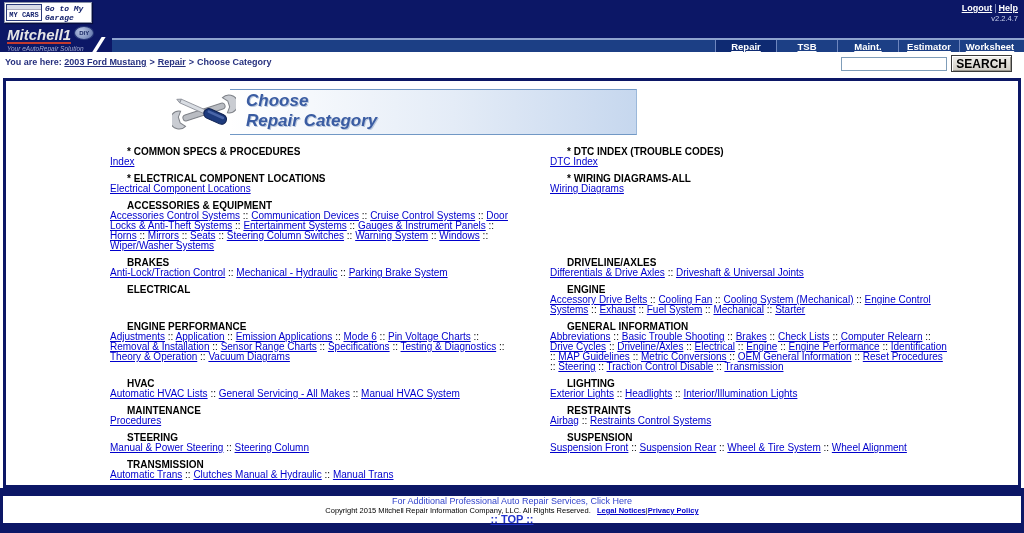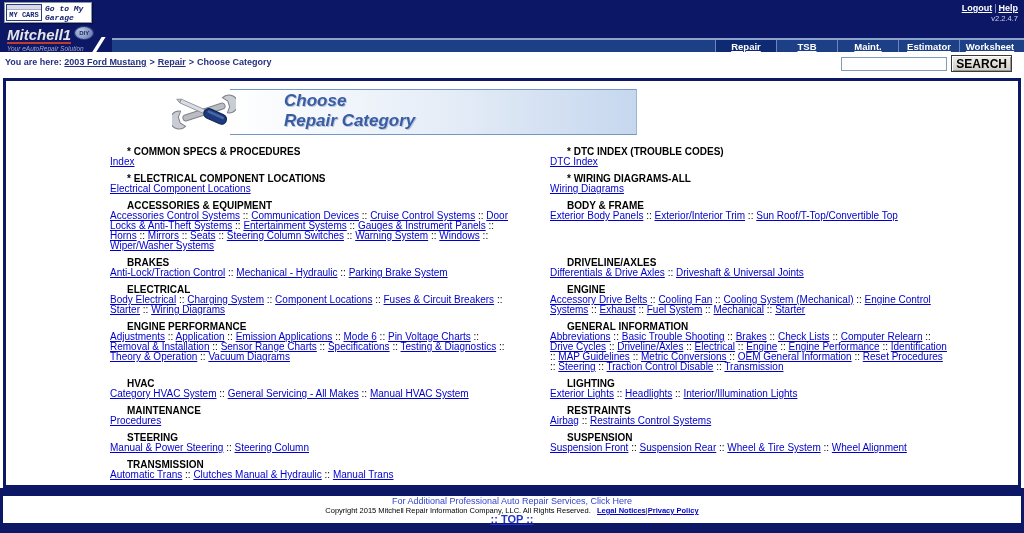--- a/index.html
+++ b/index.html
@@ -53,21 +53,21 @@
     border:1px solid #3a3a3a; box-shadow:inset 1px 1px 0 #fff, inset -1px -1px 0 #9a968e; }
 
   
   .frame { height:410px; margin:0 3px; border:3px solid #0c1766; background:#fff; overflow:hidden; }
   .banner { position:relative; margin:8px 0 12px 166px; width:465px; height:46px; }
   .banner-grad { position:absolute; left:58px; right:0; top:0; bottom:0;
     background:linear-gradient(90deg,#ffffff 0%,#e4ecf7 55%,#c6d7ee 100%);
     border-top:1px solid #7198c5; border-bottom:1px solid #7198c5; border-right:1px solid #9bb8da; }
   .banner-icon { position:absolute; left:0; top:-2px; width:64px; height:50px; }
   .banner-text { position:absolute; left:74px; top:2px; font-size:17px; font-weight:bold;
-    font-style:italic; color:#3a5ca2; line-height:20px; text-shadow:1px 1px 0 #b9c7dd;margin-left:38px; }
+    font-style:italic; color:#3a5ca2; line-height:20px; text-shadow:1px 1px 0 #b9c7dd; }
 
   
   .catgrid { margin-left:104px; width:890px; }
   .catrow { display:grid; grid-template-columns:440px 440px; margin-bottom:7px; }
   .cat { max-width:400px; }
   .cat h3 { font-size:10px; font-weight:bold; color:#000; line-height:10px; margin-bottom:0;margin-left:17px; }
   .cat .links { font-size:10px; line-height:10px; color:#000; }
   .cat .links a { color:#0000cc; text-decoration:underline; }
   .cat .links .lsep { color:#000; }
 
@@ -168,59 +168,54 @@
         <div class="cat">
           <h3>* WIRING DIAGRAMS-ALL</h3>
           <div class="links"><a>Wiring Diagrams</a></div>
         </div>
       </div>
       <div class="catrow">
         <div class="cat">
           <h3>ACCESSORIES &amp; EQUIPMENT</h3>
           <div class="links"><a>Accessories Control Systems</a><span class="lsep"> :: </span><a>Communication Devices</a><span class="lsep"> :: </span><a>Cruise Control Systems</a><span class="lsep"> :: </span><a>Door Locks &amp; Anti-Theft Systems</a><span class="lsep"> :: </span><a>Entertainment Systems</a><span class="lsep"> :: </span><a>Gauges &amp; Instrument Panels</a><span class="lsep"> :: </span><a>Horns</a><span class="lsep"> :: </span><a>Mirrors</a><span class="lsep"> :: </span><a>Seats</a><span class="lsep"> :: </span><a>Steering Column Switches</a><span class="lsep"> :: </span><a>Warning System</a><span class="lsep"> :: </span><a>Windows</a><span class="lsep"> :: </span><a>Wiper/Washer Systems</a></div>
         </div>
-        <div class="cat">
-          <h3>BODY &amp; FRAME</h3>
-          <div class="links"><a>Exterior Body Panels</a><span class="lsep"> :: </span><a>Exterior/Interior Trim</a><span class="lsep"> :: </span><a>Sun Roof/T-Top/Convertible Top</a></div>
-        </div>
       </div>
       <div class="catrow">
         <div class="cat">
           <h3>BRAKES</h3>
           <div class="links"><a>Anti-Lock/Traction Control</a><span class="lsep"> :: </span><a>Mechanical - Hydraulic</a><span class="lsep"> :: </span><a>Parking Brake System</a></div>
         </div>
         <div class="cat">
           <h3>DRIVELINE/AXLES</h3>
           <div class="links"><a>Differentials &amp; Drive Axles</a><span class="lsep"> :: </span><a>Driveshaft &amp; Universal Joints</a></div>
         </div>
       </div>
       <div class="catrow">
         <div class="cat">
           <h3>ELECTRICAL</h3>
-          <div class="links"><a>Body Electrical</a><span class="lsep"> :: </span><a>Charging System</a><span class="lsep"> :: </span><a>Component Locations</a><span class="lsep"> :: </span><a>Fuses &amp; Circuit Breakers</a><span class="lsep"> :: </span><a>Starter</a><span class="lsep"> :: </span><a>Wiring Diagrams</a></div>
         </div>
         <div class="cat">
           <h3>ENGINE</h3>
           <div class="links"><a>Accessory Drive Belts</a><span class="lsep"> :: </span><a>Cooling Fan</a><span class="lsep"> :: </span><a>Cooling System (Mechanical)</a><span class="lsep"> :: </span><a>Engine Control Systems</a><span class="lsep"> :: </span><a>Exhaust</a><span class="lsep"> :: </span><a>Fuel System</a><span class="lsep"> :: </span><a>Mechanical</a><span class="lsep"> :: </span><a>Starter</a></div>
         </div>
       </div>
       <div class="catrow">
         <div class="cat">
           <h3>ENGINE PERFORMANCE</h3>
           <div class="links"><a>Adjustments</a><span class="lsep"> :: </span><a>Application</a><span class="lsep"> :: </span><a>Emission Applications</a><span class="lsep"> :: </span><a>Mode 6</a><span class="lsep"> :: </span><a>Pin Voltage Charts</a><span class="lsep"> :: </span><a>Removal &amp; Installation</a><span class="lsep"> :: </span><a>Sensor Range Charts</a><span class="lsep"> :: </span><a>Specifications</a><span class="lsep"> :: </span><a>Testing &amp; Diagnostics</a><span class="lsep"> :: </span><a>Theory &amp; Operation</a><span class="lsep"> :: </span><a>Vacuum Diagrams</a></div>
         </div>
         <div class="cat">
           <h3>GENERAL INFORMATION</h3>
           <div class="links"><a>Abbreviations</a><span class="lsep"> :: </span><a>Basic Trouble Shooting</a><span class="lsep"> :: </span><a>Brakes</a><span class="lsep"> :: </span><a>Check Lists</a><span class="lsep"> :: </span><a>Computer Relearn</a><span class="lsep"> :: </span><a>Drive Cycles</a><span class="lsep"> :: </span><a>Driveline/Axles</a><span class="lsep"> :: </span><a>Electrical</a><span class="lsep"> :: </span><a>Engine</a><span class="lsep"> :: </span><a>Engine Performance</a><span class="lsep"> :: </span><a>Identification</a><span class="lsep"> :: </span><a>MAP Guidelines</a><span class="lsep"> :: </span><a>Metric Conversions</a><span class="lsep"> :: </span><a>OEM General Information</a><span class="lsep"> :: </span><a>Reset Procedures</a><span class="lsep"> :: </span><a>Steering</a><span class="lsep"> :: </span><a>Traction Control Disable</a><span class="lsep"> :: </span><a>Transmission</a></div>
         </div>
       </div>
       <div class="catrow">
         <div class="cat">
           <h3>HVAC</h3>
-          <div class="links"><a>Category HVAC System</a><span class="lsep"> :: </span><a>General Servicing - All Makes</a><span class="lsep"> :: </span><a>Manual HVAC System</a></div>
+          <div class="links"><a>Automatic HVAC Lists</a><span class="lsep"> :: </span><a>General Servicing - All Makes</a><span class="lsep"> :: </span><a>Manual HVAC System</a></div>
         </div>
         <div class="cat">
           <h3>LIGHTING</h3>
           <div class="links"><a>Exterior Lights</a><span class="lsep"> :: </span><a>Headlights</a><span class="lsep"> :: </span><a>Interior/Illumination Lights</a></div>
         </div>
       </div>
       <div class="catrow">
         <div class="cat">
           <h3>MAINTENANCE</h3>
           <div class="links"><a>Procedures</a></div>

